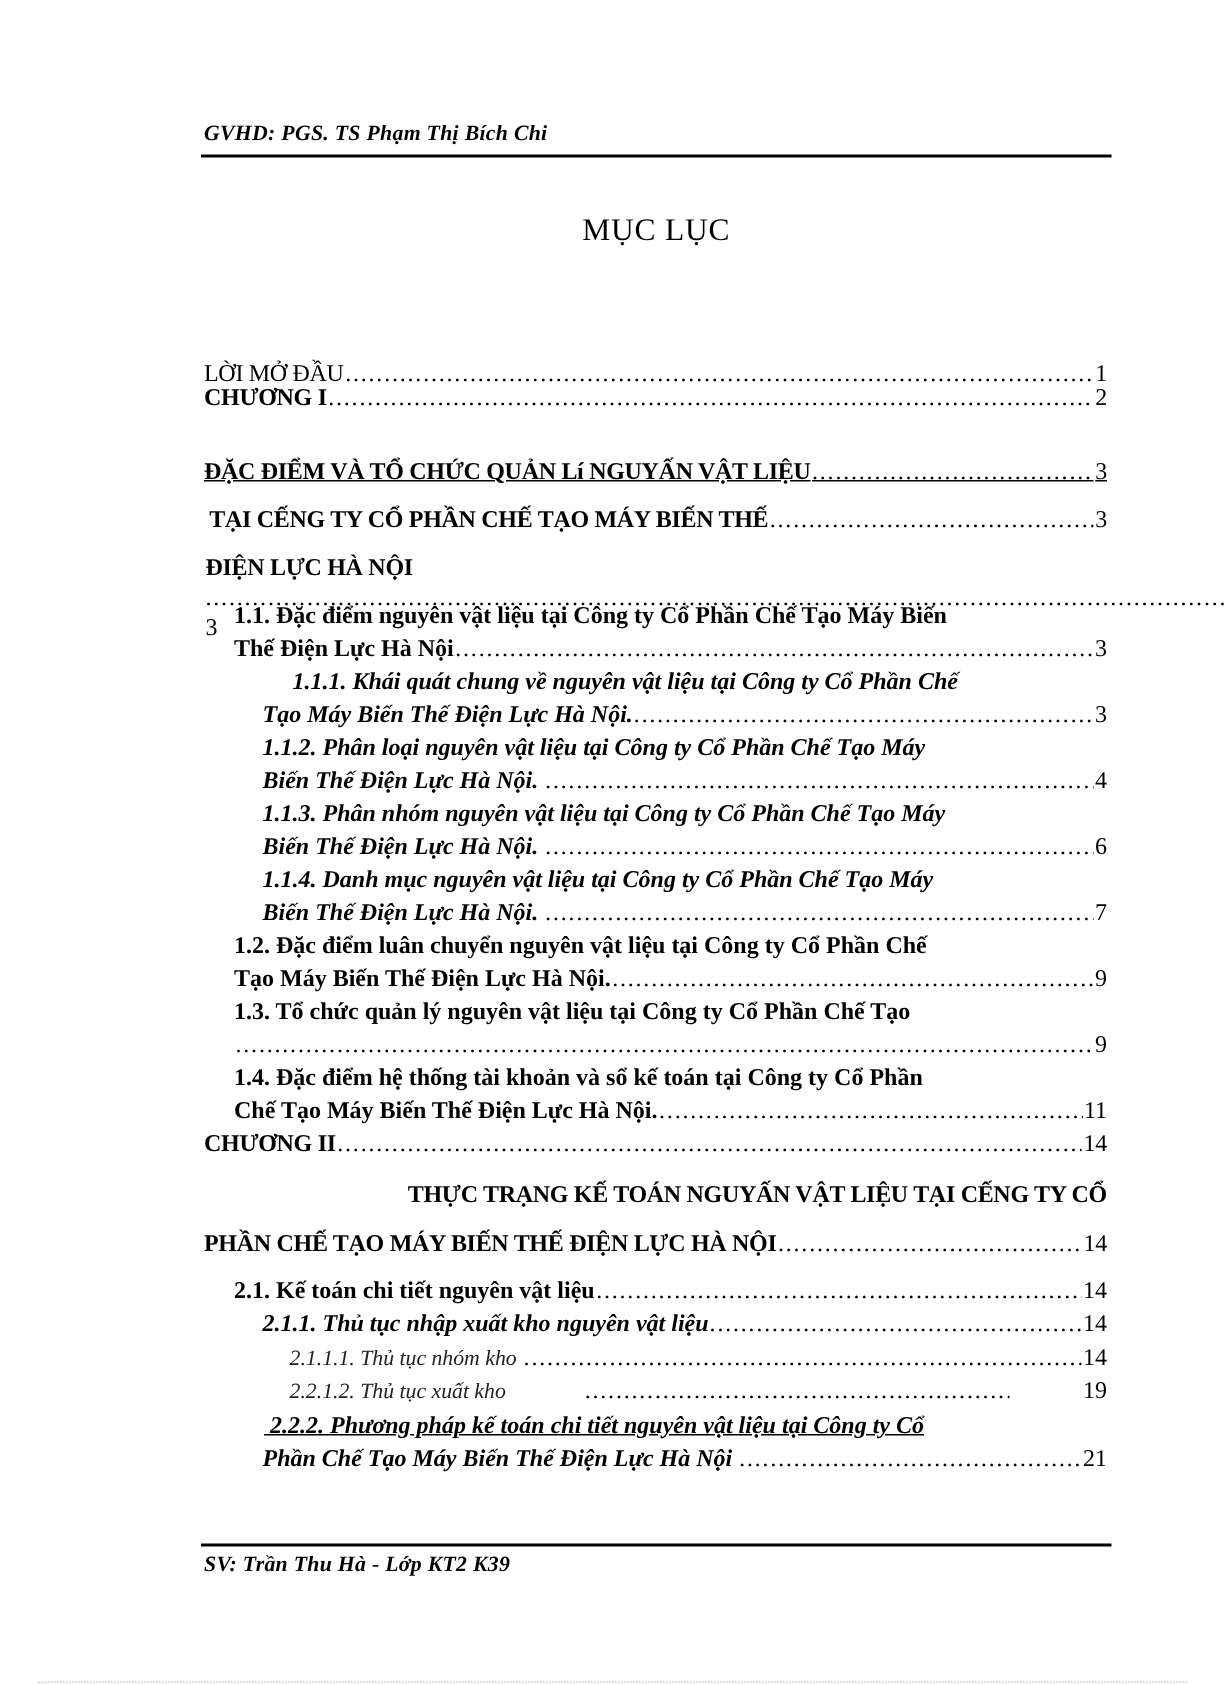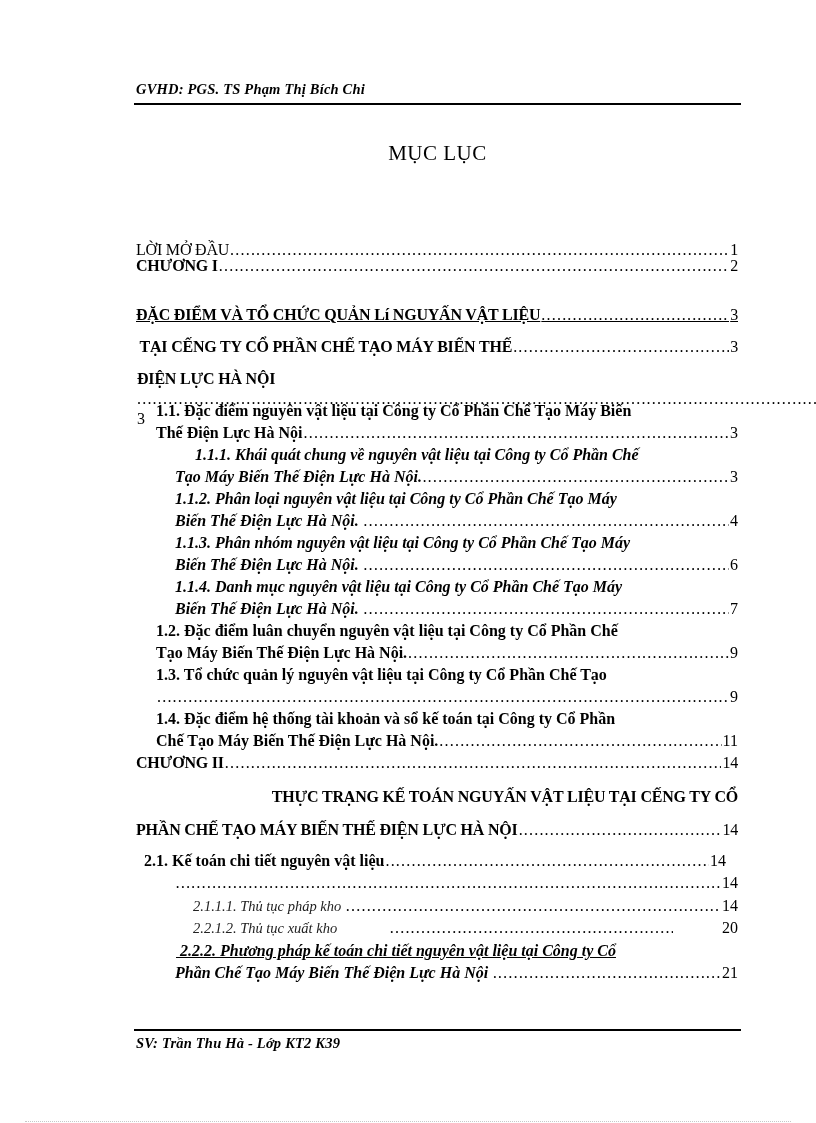--- a/index.html
+++ b/index.html
@@ -225,41 +225,42 @@
 
     <div>
       <div class="toc-cont b caps" style="left:136px; top:787px; width:602px; text-align:right;">THỰC TRẠNG KẾ TOÁN NGUYẤN VẬT LIỆU TẠI CẾNG TY CỔ</div>
       <div class="toc-line b caps" style="left:136px; top:820px; width:602px;">
         <span class="t">PHẦN CHẾ TẠO MÁY BIẾN THẾ ĐIỆN LỰC HÀ NỘI</span>
         <span class="dots"></span>
         <span class="p">14</span>
       </div>
     </div>
 
-    <div class="toc-line b" style="left:144px; top:851px; width:582px;">
+    <div class="toc-line b" style="left:156px; top:851px; width:582px;">
       <span class="t">2.1. Kế toán chi tiết nguyên vật liệu</span>
       <span class="dots"></span>
       <span class="p">14</span>
     </div>
 
     <div class="toc-line bi" style="left:175px; top:873px; width:563px;">
+      <span class="t">2.1.1. Thủ tục nhập xuất kho nguyên vật liệu</span>
       <span class="dots"></span>
       <span class="p">14</span>
     </div>
 
     <div class="toc-line" style="left:193px; top:896px; width:545px;">
-      <span class="t small-i" style="white-space:pre;">2.1.1.1. Thủ tục pháp kho </span>
+      <span class="t small-i" style="white-space:pre;">2.1.1.1. Thủ tục nhóm kho </span>
       <span class="dots"></span>
       <span class="p">14</span>
     </div>
 
     <div class="toc-line" style="left:193px; top:918px; width:545px;gap:48px;">
       <span class="t small-i" style="white-space:pre;">2.2.1.2. Thủ tục xuất kho </span>
       <span class="dots"></span>
-      <span class="p">20</span>
+      <span class="p">19</span>
     </div>
 
     <div>
       <div class="toc-cont bi" style="left:176px; top:941px; white-space:pre;text-decoration:underline;"> 2.2.2. Phương pháp kế toán chi tiết nguyên vật liệu tại Công ty Cổ</div>
       <div class="toc-line bi" style="left:175px; top:963px; width:563px;">
         <span class="t" style="white-space:pre;">Phần Chế Tạo Máy Biến Thế Điện Lực Hà Nội </span>
         <span class="dots"></span>
         <span class="p">21</span>
       </div>
     </div>

